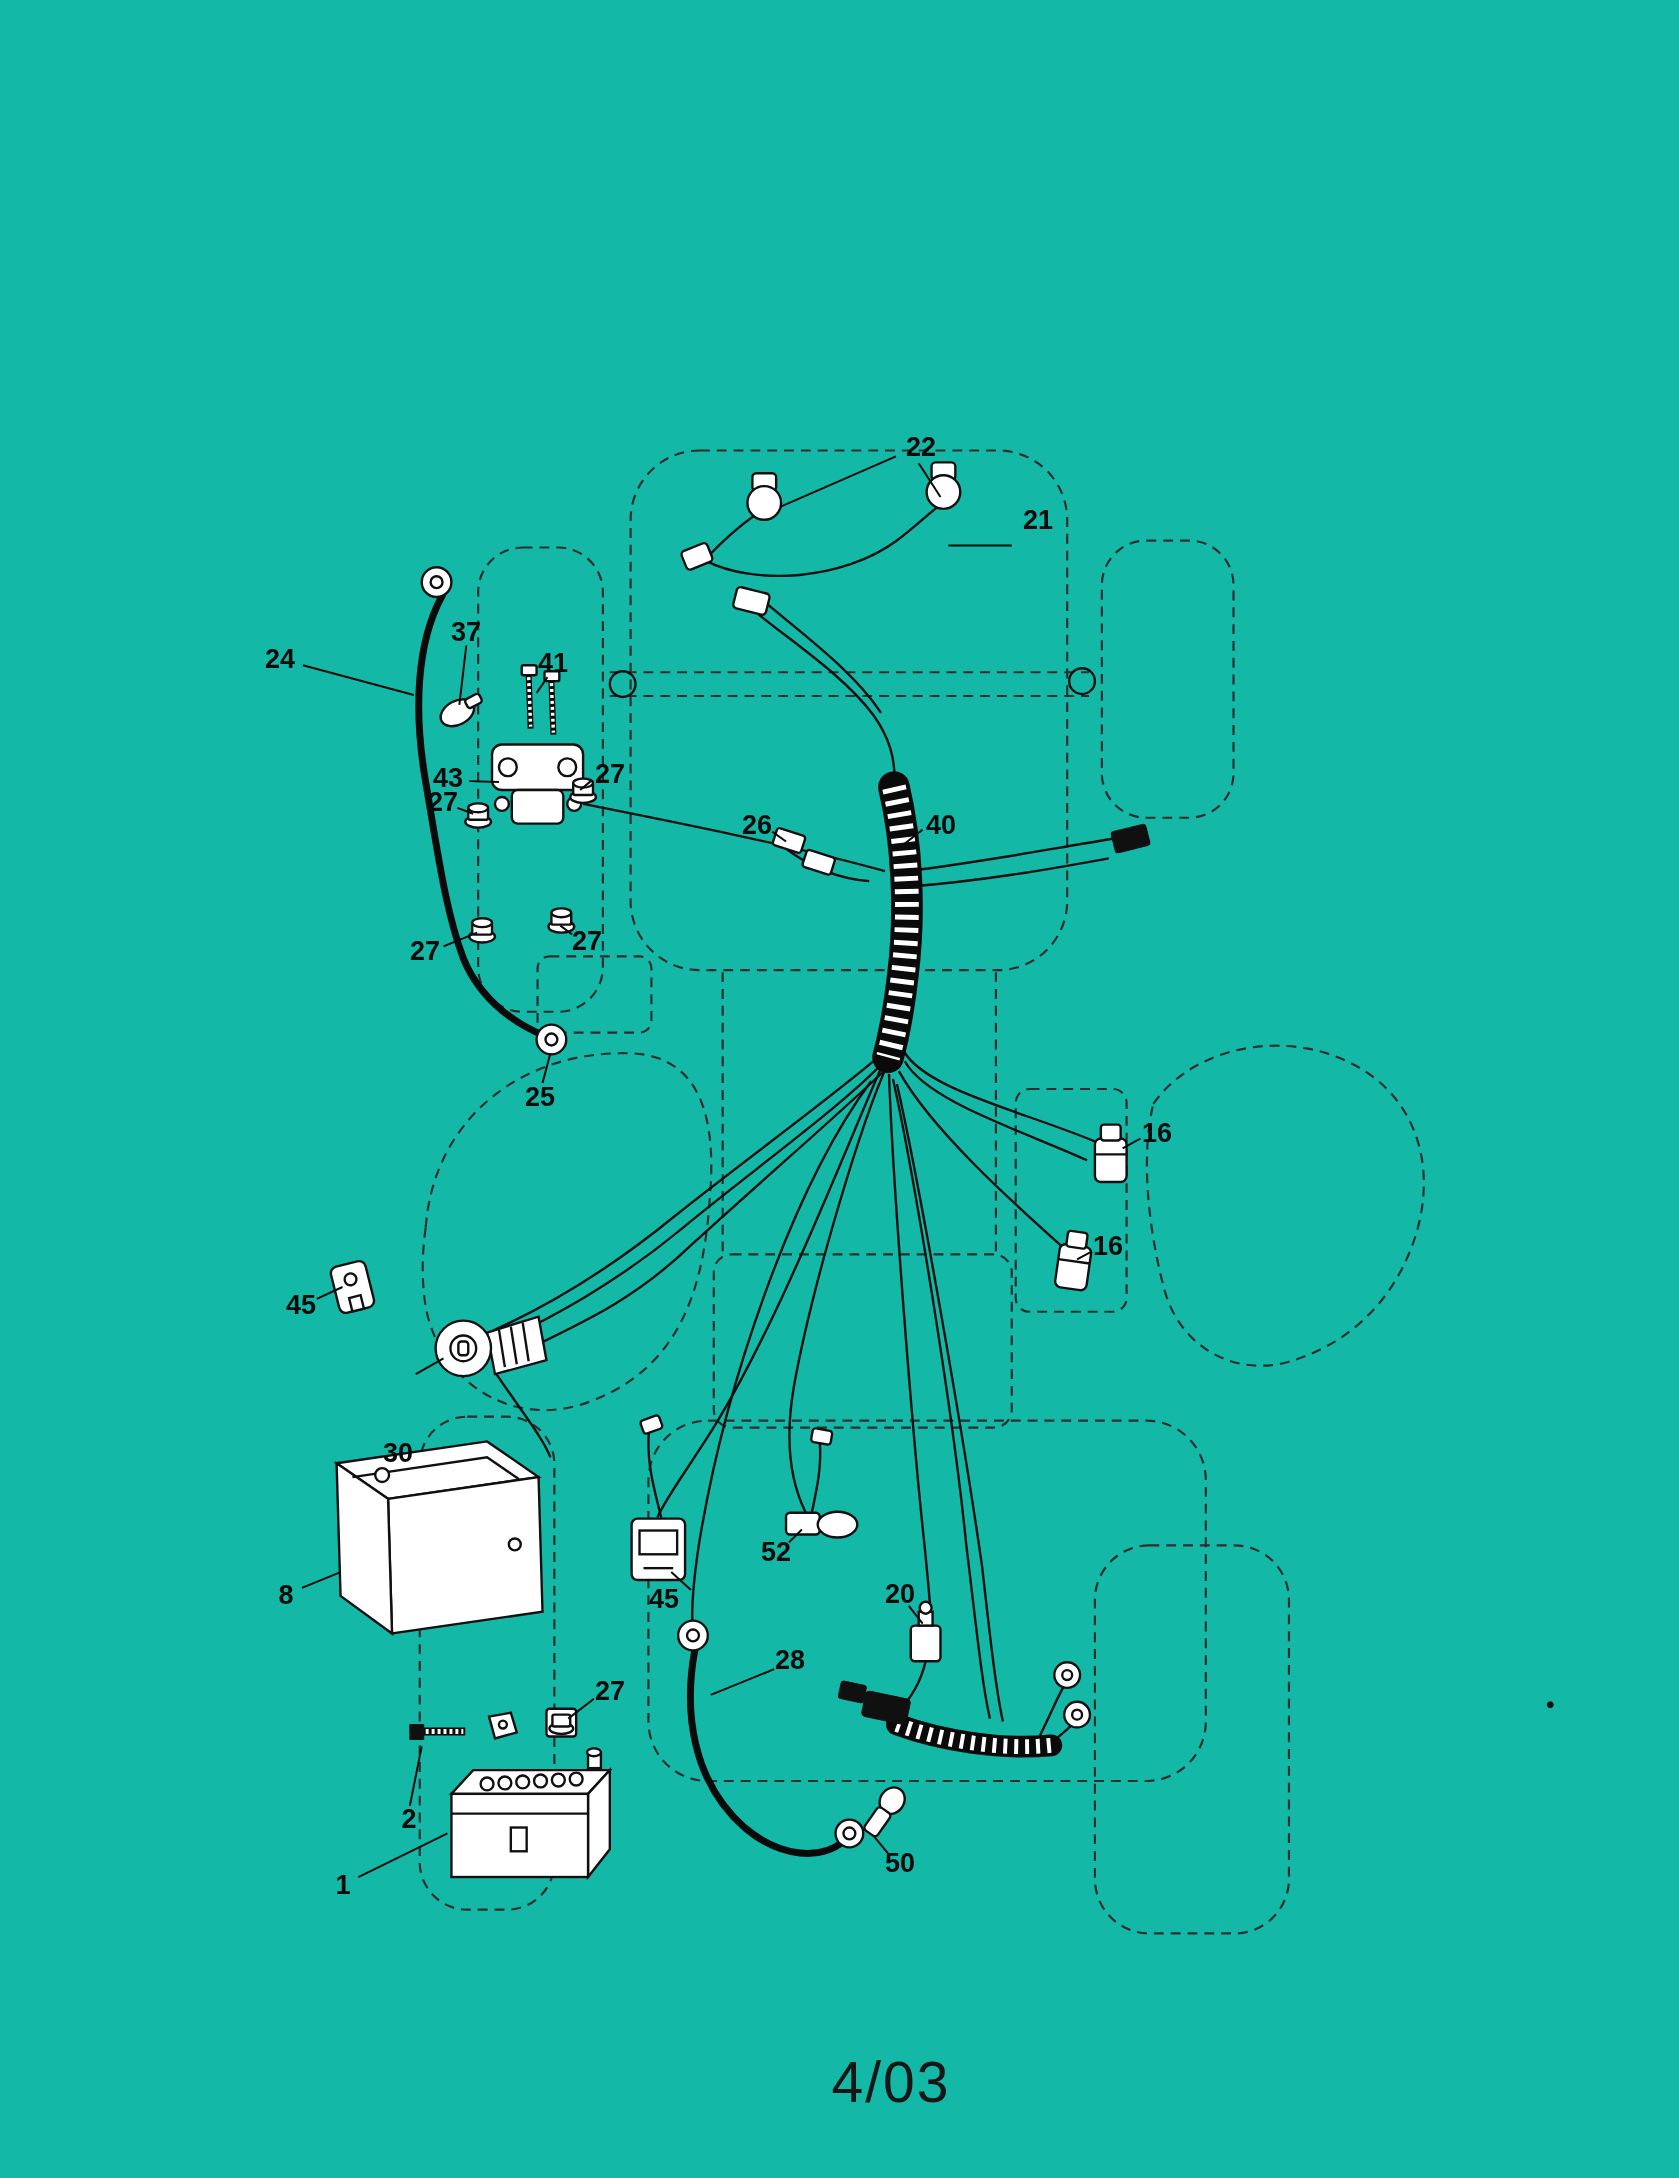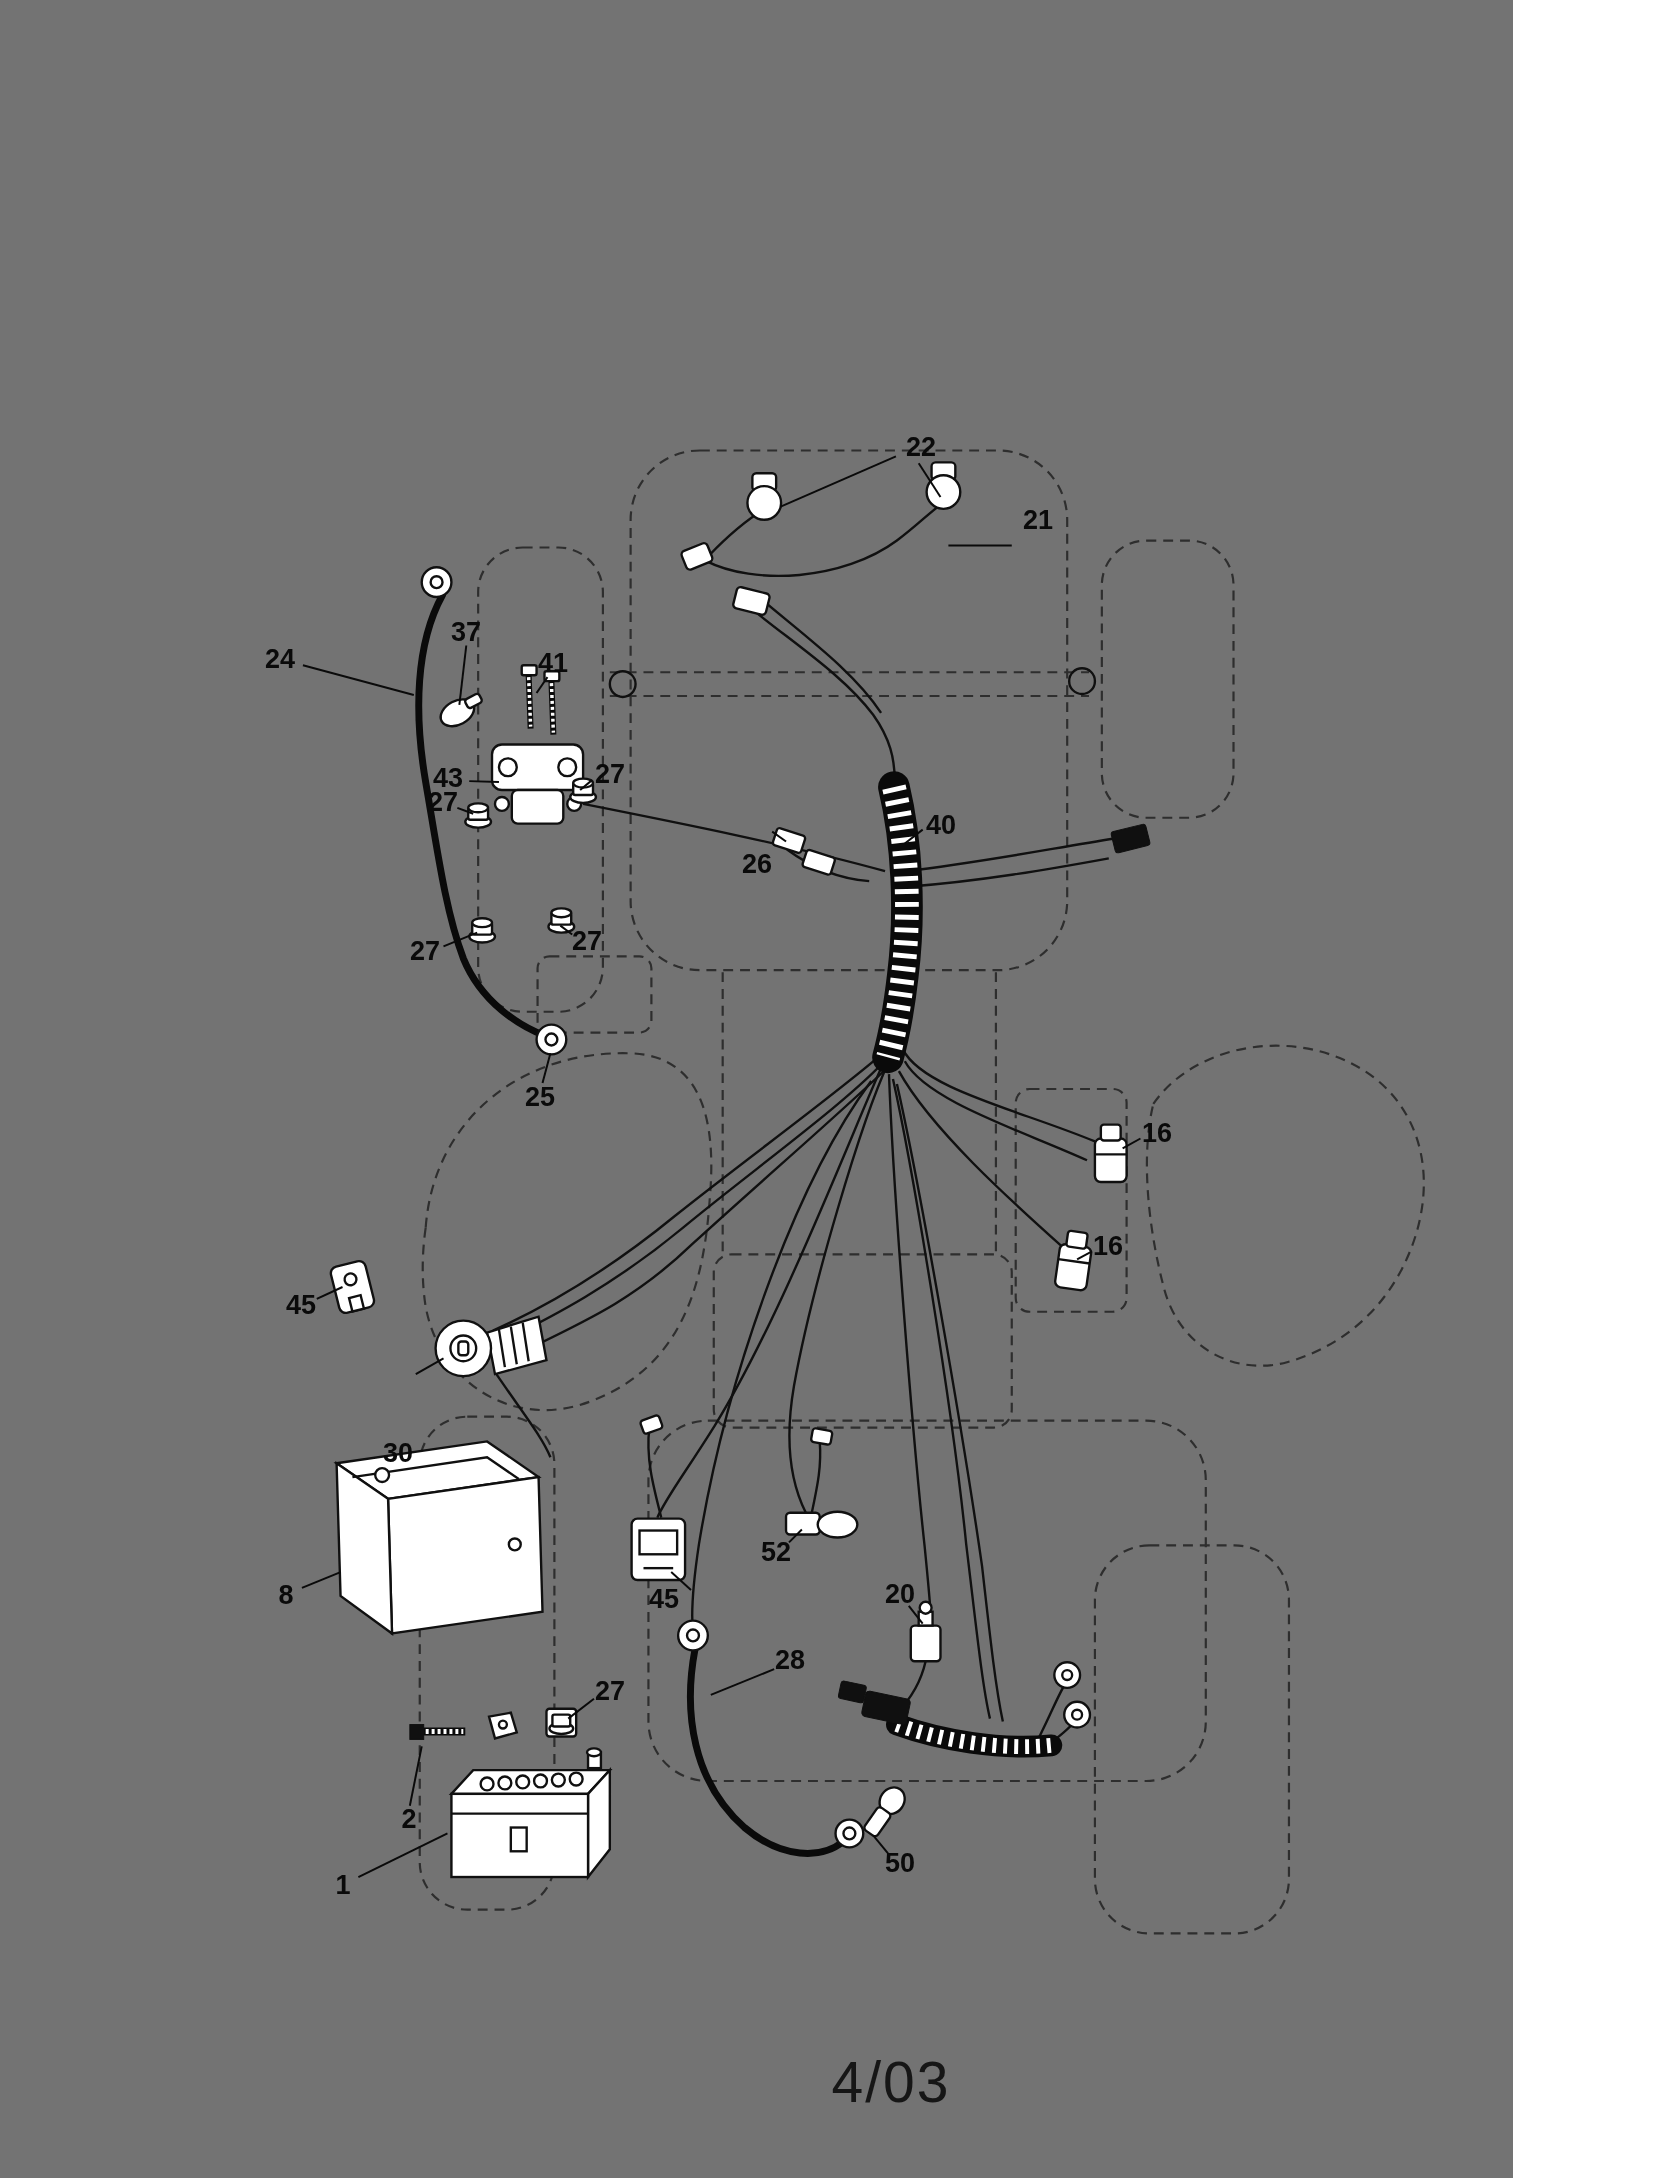--- a/index.html
+++ b/index.html
@@ -1,17 +1,17 @@
 <!DOCTYPE html>
 <html><head>
 <meta charset="utf-8">
 <style>
   html,body{margin:0;padding:0;background:#fff;}
   .canvas{
-    position:relative;width:1513px;height:2178px;background:#737373;
+    position:relative;width:1679px;height:2178px;background:#14b8a6;
     font-family:"Liberation Sans",sans-serif;overflow:hidden;
   }
   svg{position:absolute;left:0;top:0;}
   
   .dash{fill:none;stroke:#2e2e2e;stroke-width:2.2;stroke-dasharray:10 7;}
   .wire2{fill:none;stroke:#101010;stroke-width:2.4;}
   .thick{fill:none;stroke:#0a0a0a;stroke-width:7;stroke-linecap:round;}
   .part{fill:#ffffff;stroke:#101010;stroke-width:2.4;}
   .partd{fill:#101010;stroke:#101010;stroke-width:1;}
   .lead{stroke:#0a0a0a;stroke-width:2;}
@@ -313,21 +313,21 @@
 </svg>
 
 <div class="callout" style="left:921px;top:447px">22</div>
 <div class="callout" style="left:1038px;top:520px">21</div>
 <div class="callout" style="left:280px;top:659px">24</div>
 <div class="callout" style="left:466px;top:632px">37</div>
 <div class="callout" style="left:553px;top:663px">41</div>
 <div class="callout" style="left:448px;top:778px">43</div>
 <div class="callout" style="left:610px;top:774px">27</div>
 <div class="callout" style="left:443px;top:802px">27</div>
-<div class="callout" style="left:757px;top:864px">26</div>
+<div class="callout" style="left:757px;top:825px">26</div>
 <div class="callout" style="left:941px;top:825px">40</div>
 <div class="callout" style="left:425px;top:951px">27</div>
 <div class="callout" style="left:587px;top:941px">27</div>
 <div class="callout" style="left:540px;top:1097px">25</div>
 <div class="callout" style="left:1157px;top:1133px">16</div>
 <div class="callout" style="left:1108px;top:1246px">16</div>
 <div class="callout" style="left:301px;top:1305px">45</div>
 <div class="callout" style="left:398px;top:1453px">30</div>
 <div class="callout" style="left:286px;top:1595px">8</div>
 <div class="callout" style="left:664px;top:1599px">45</div>

